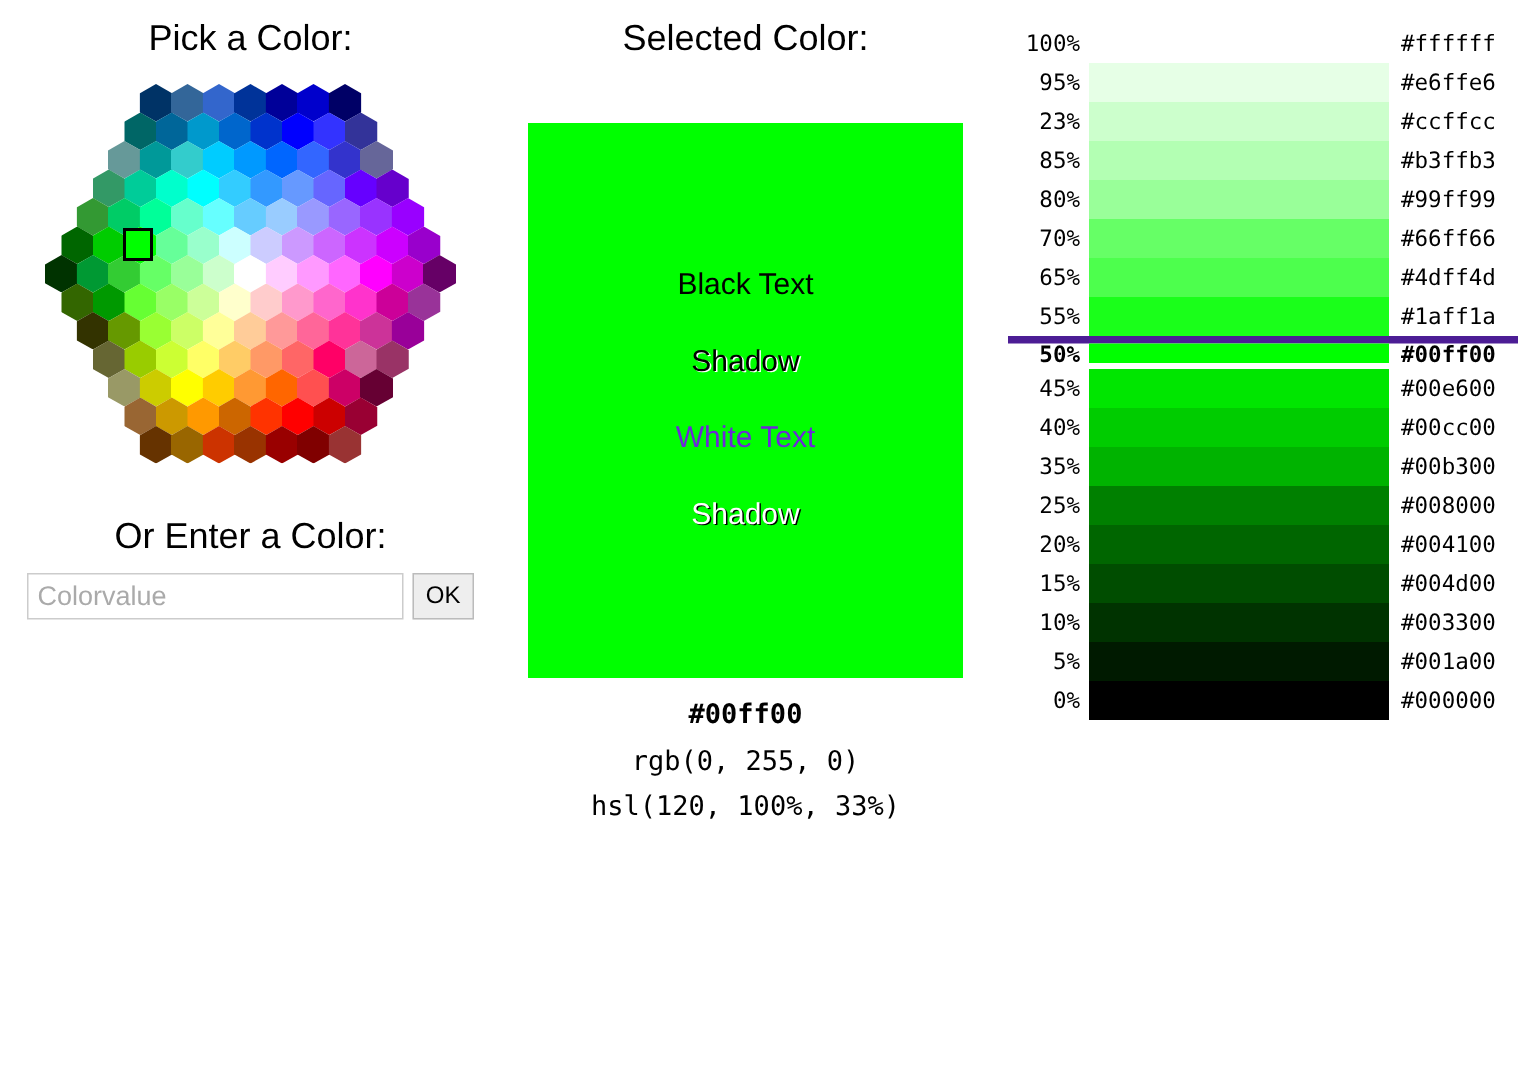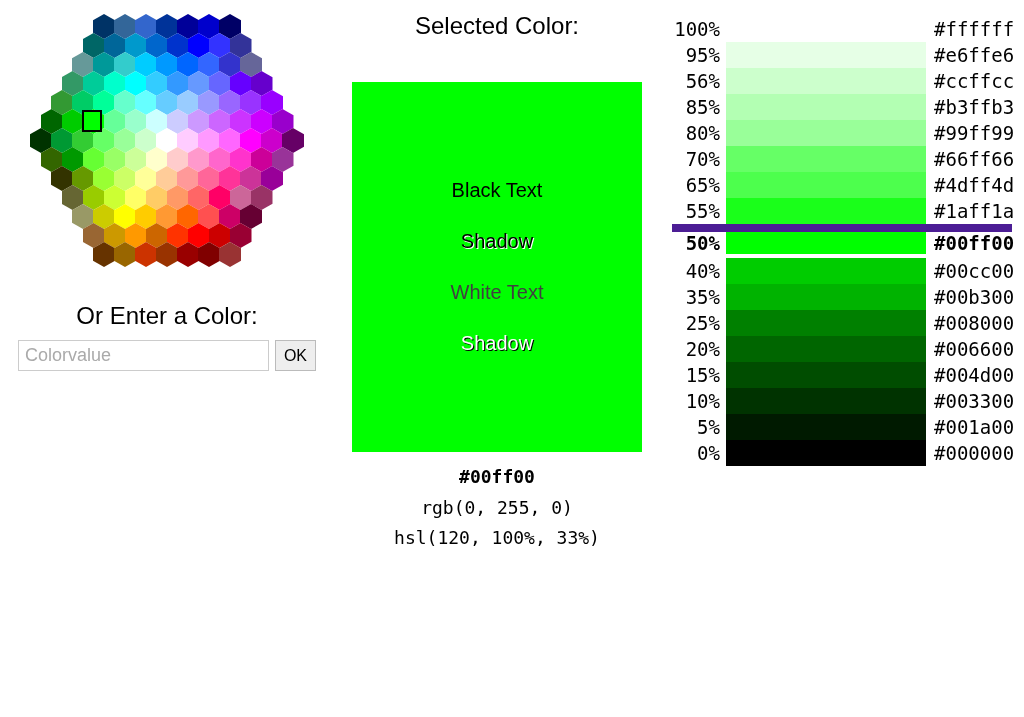--- a/index.html
+++ b/index.html
@@ -92,45 +92,45 @@
     display: flex;
     flex-direction: column;
     align-items: center;
     justify-content: center;
     gap: 28px;
     font-family: Verdana, sans-serif;
     font-size: 20px;
   }
   .swatch .black-text { color: #000; }
   .swatch .black-shadow { color: #000; text-shadow: 1px 1px 0 #fff; }
-  .swatch .white-text { color: #404040; }
+  .swatch .white-text { color: #6d28d9; }
   .swatch .white-shadow { color: #fff; text-shadow: 1px 1px 0 #000; }
   .color-meta {
     text-align: center;
     font-family: "Consolas", "Menlo", monospace;
     font-size: 18px;
     line-height: 1.7;
   }
   .color-meta .hex-val { font-weight: bold; }
   
   .scale {
     margin-top: 8px;
   }
   .scale-row {
     display: flex;
     align-items: stretch;
     height: 26px;
     font-family: "Consolas", "Menlo", monospace;
-    font-size: 19px;
+    font-size: 15px;
   }
   .scale-row.current {
     font-weight: bold;
-    border-top: 8px solid #4c1d95;
+    border-top: 5px solid #4c1d95;
     border-bottom: 4px solid #fff;
-    height: 34px;
+    height: 22px;
   }
   .scale-row .pct {
     width: 54px;
     text-align: right;
     padding-right: 6px;
     display: flex;
     align-items: center;
     justify-content: flex-end;
   }
   .scale-row .bar {
@@ -142,20 +142,21 @@
     display: flex;
     align-items: center;
   }
 </style>
 </head>
 <body>
 
 <div class="cols">
 
   <div class="col col-picker">
+    <h2>Pick a Color:</h2>
     <div class="hex-wrapper" id="hex-wrapper">
         <div class="hex-row" style="top: 6px;"><span class="hex" style="background: rgb(0, 51, 102);"></span><span class="hex" style="background: rgb(51, 102, 153);"></span><span class="hex" style="background: rgb(51, 102, 204);"></span><span class="hex" style="background: rgb(0, 51, 153);"></span><span class="hex" style="background: rgb(0, 0, 153);"></span><span class="hex" style="background: rgb(0, 0, 204);"></span><span class="hex" style="background: rgb(0, 0, 102);"></span></div>
         <div class="hex-row" style="top: 25px;"><span class="hex" style="background: rgb(0, 102, 102);"></span><span class="hex" style="background: rgb(0, 102, 153);"></span><span class="hex" style="background: rgb(0, 153, 204);"></span><span class="hex" style="background: rgb(0, 102, 204);"></span><span class="hex" style="background: rgb(0, 51, 204);"></span><span class="hex" style="background: rgb(0, 0, 255);"></span><span class="hex" style="background: rgb(51, 51, 255);"></span><span class="hex" style="background: rgb(51, 51, 153);"></span></div>
         <div class="hex-row" style="top: 44px;"><span class="hex" style="background: rgb(102, 153, 153);"></span><span class="hex" style="background: rgb(0, 153, 153);"></span><span class="hex" style="background: rgb(51, 204, 204);"></span><span class="hex" style="background: rgb(0, 204, 255);"></span><span class="hex" style="background: rgb(0, 153, 255);"></span><span class="hex" style="background: rgb(0, 102, 255);"></span><span class="hex" style="background: rgb(51, 102, 255);"></span><span class="hex" style="background: rgb(51, 51, 204);"></span><span class="hex" style="background: rgb(102, 102, 153);"></span></div>
         <div class="hex-row" style="top: 63px;"><span class="hex" style="background: rgb(51, 153, 102);"></span><span class="hex" style="background: rgb(0, 204, 153);"></span><span class="hex" style="background: rgb(0, 255, 204);"></span><span class="hex" style="background: rgb(0, 255, 255);"></span><span class="hex" style="background: rgb(51, 204, 255);"></span><span class="hex" style="background: rgb(51, 153, 255);"></span><span class="hex" style="background: rgb(102, 153, 255);"></span><span class="hex" style="background: rgb(102, 102, 255);"></span><span class="hex" style="background: rgb(102, 0, 255);"></span><span class="hex" style="background: rgb(102, 0, 204);"></span></div>
         <div class="hex-row" style="top: 82px;"><span class="hex" style="background: rgb(51, 153, 51);"></span><span class="hex" style="background: rgb(0, 204, 102);"></span><span class="hex" style="background: rgb(0, 255, 153);"></span><span class="hex" style="background: rgb(102, 255, 204);"></span><span class="hex" style="background: rgb(102, 255, 255);"></span><span class="hex" style="background: rgb(102, 204, 255);"></span><span class="hex" style="background: rgb(153, 204, 255);"></span><span class="hex" style="background: rgb(153, 153, 255);"></span><span class="hex" style="background: rgb(153, 102, 255);"></span><span class="hex" style="background: rgb(153, 51, 255);"></span><span class="hex" style="background: rgb(153, 0, 255);"></span></div>
         <div class="hex-row" style="top: 101px;"><span class="hex" style="background: rgb(0, 102, 0);"></span><span class="hex" style="background: rgb(0, 204, 0);"></span><span class="hex" style="background: rgb(0, 255, 0);"></span><span class="hex" style="background: rgb(102, 255, 153);"></span><span class="hex" style="background: rgb(153, 255, 204);"></span><span class="hex" style="background: rgb(204, 255, 255);"></span><span class="hex" style="background: rgb(204, 204, 255);"></span><span class="hex" style="background: rgb(204, 153, 255);"></span><span class="hex" style="background: rgb(204, 102, 255);"></span><span class="hex" style="background: rgb(204, 51, 255);"></span><span class="hex" style="background: rgb(204, 0, 255);"></span><span class="hex" style="background: rgb(153, 0, 204);"></span></div>
         <div class="hex-row" style="top: 120px;"><span class="hex" style="background: rgb(0, 51, 0);"></span><span class="hex" style="background: rgb(0, 153, 51);"></span><span class="hex" style="background: rgb(51, 204, 51);"></span><span class="hex" style="background: rgb(102, 255, 102);"></span><span class="hex" style="background: rgb(153, 255, 153);"></span><span class="hex" style="background: rgb(204, 255, 204);"></span><span class="hex" style="background: rgb(255, 255, 255);"></span><span class="hex" style="background: rgb(255, 204, 255);"></span><span class="hex" style="background: rgb(255, 153, 255);"></span><span class="hex" style="background: rgb(255, 102, 255);"></span><span class="hex" style="background: rgb(255, 0, 255);"></span><span class="hex" style="background: rgb(204, 0, 204);"></span><span class="hex" style="background: rgb(102, 0, 102);"></span></div>
         <div class="hex-row" style="top: 139px;"><span class="hex" style="background: rgb(51, 102, 0);"></span><span class="hex" style="background: rgb(0, 153, 0);"></span><span class="hex" style="background: rgb(102, 255, 51);"></span><span class="hex" style="background: rgb(153, 255, 102);"></span><span class="hex" style="background: rgb(204, 255, 153);"></span><span class="hex" style="background: rgb(255, 255, 204);"></span><span class="hex" style="background: rgb(255, 204, 204);"></span><span class="hex" style="background: rgb(255, 153, 204);"></span><span class="hex" style="background: rgb(255, 102, 204);"></span><span class="hex" style="background: rgb(255, 51, 204);"></span><span class="hex" style="background: rgb(204, 0, 153);"></span><span class="hex" style="background: rgb(153, 51, 153);"></span></div>
         <div class="hex-row" style="top: 158px;"><span class="hex" style="background: rgb(51, 51, 0);"></span><span class="hex" style="background: rgb(102, 153, 0);"></span><span class="hex" style="background: rgb(153, 255, 51);"></span><span class="hex" style="background: rgb(204, 255, 102);"></span><span class="hex" style="background: rgb(255, 255, 153);"></span><span class="hex" style="background: rgb(255, 204, 153);"></span><span class="hex" style="background: rgb(255, 153, 153);"></span><span class="hex" style="background: rgb(255, 102, 153);"></span><span class="hex" style="background: rgb(255, 51, 153);"></span><span class="hex" style="background: rgb(204, 51, 153);"></span><span class="hex" style="background: rgb(153, 0, 153);"></span></div>
@@ -193,21 +194,21 @@
           <div class="pct">100%</div>
           <div class="bar" style="background: rgb(255, 255, 255);"></div>
           <div class="hexv">#ffffff</div>
         </div>
         <div class="scale-row">
           <div class="pct">95%</div>
           <div class="bar" style="background: rgb(230, 255, 230);"></div>
           <div class="hexv">#e6ffe6</div>
         </div>
         <div class="scale-row">
-          <div class="pct">56%</div>
+          <div class="pct">23%</div>
           <div class="bar" style="background: rgb(204, 255, 204);"></div>
           <div class="hexv">#ccffcc</div>
         </div>
         <div class="scale-row">
           <div class="pct">85%</div>
           <div class="bar" style="background: rgb(179, 255, 179);"></div>
           <div class="hexv">#b3ffb3</div>
         </div>
         <div class="scale-row">
           <div class="pct">80%</div>
@@ -228,38 +229,43 @@
           <div class="pct">55%</div>
           <div class="bar" style="background: rgb(26, 255, 26);"></div>
           <div class="hexv">#1aff1a</div>
         </div>
         <div class="scale-row current">
           <div class="pct">50%</div>
           <div class="bar" style="background: rgb(0, 255, 0);"></div>
           <div class="hexv">#00ff00</div>
         </div>
         <div class="scale-row">
+          <div class="pct">45%</div>
+          <div class="bar" style="background: rgb(0, 230, 0);"></div>
+          <div class="hexv">#00e600</div>
+        </div>
+        <div class="scale-row">
           <div class="pct">40%</div>
           <div class="bar" style="background: rgb(0, 204, 0);"></div>
           <div class="hexv">#00cc00</div>
         </div>
         <div class="scale-row">
           <div class="pct">35%</div>
           <div class="bar" style="background: rgb(0, 179, 0);"></div>
           <div class="hexv">#00b300</div>
         </div>
         <div class="scale-row">
           <div class="pct">25%</div>
           <div class="bar" style="background: rgb(0, 128, 0);"></div>
           <div class="hexv">#008000</div>
         </div>
         <div class="scale-row">
           <div class="pct">20%</div>
           <div class="bar" style="background: rgb(0, 102, 0);"></div>
-          <div class="hexv">#006600</div>
+          <div class="hexv">#004100</div>
         </div>
         <div class="scale-row">
           <div class="pct">15%</div>
           <div class="bar" style="background: rgb(0, 77, 0);"></div>
           <div class="hexv">#004d00</div>
         </div>
         <div class="scale-row">
           <div class="pct">10%</div>
           <div class="bar" style="background: rgb(0, 51, 0);"></div>
           <div class="hexv">#003300</div>

